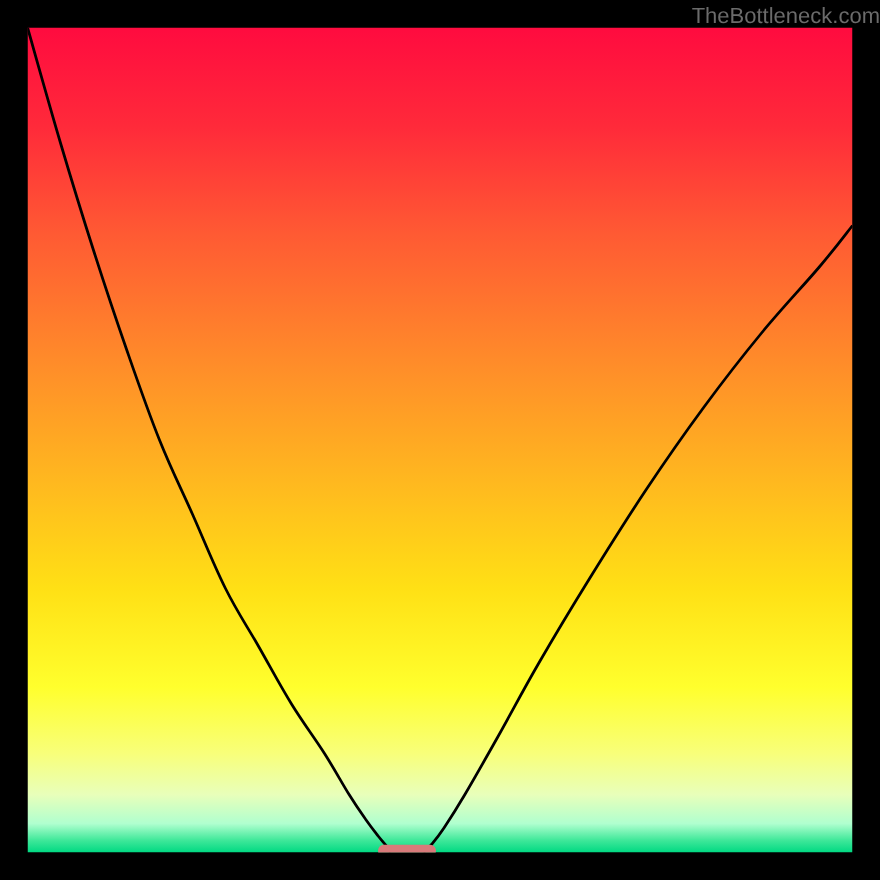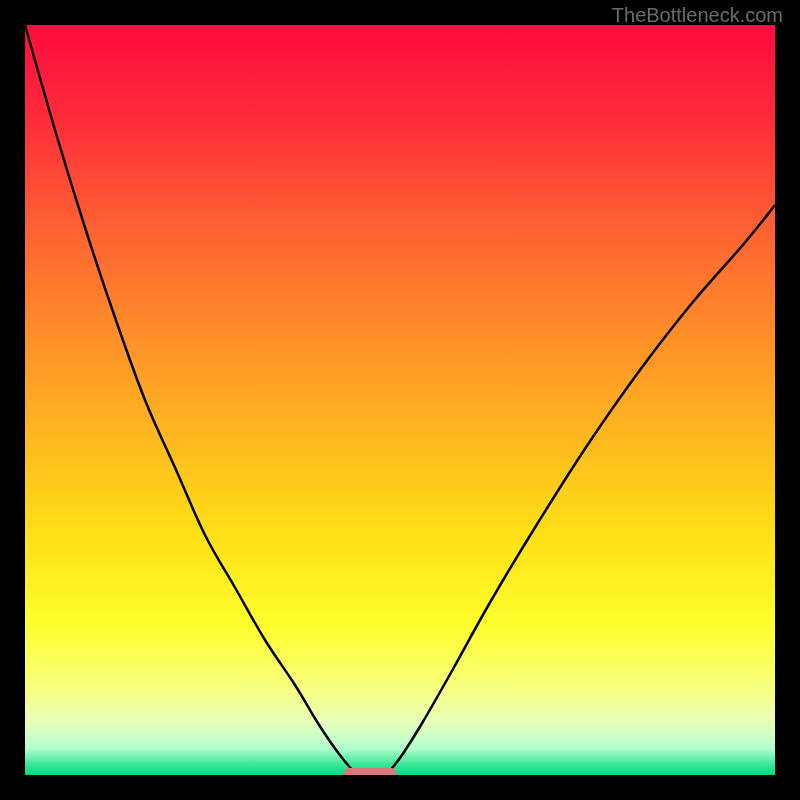--- a/index.html
+++ b/index.html
@@ -20,21 +20,21 @@
   .plot-area {
     position: absolute;
     left: 25px;
     top: 25px;
     width: 750px;
     height: 750px;
   }
   .watermark {
     position: absolute;
     top: 4px;
-    right: 17px;
+    right: 0;
     color: #6b6b6b;
     font-size: 20px;
     font-weight: 400;
     z-index: 10;
   }
 </style>
 </head>
 <body>
 
 <div class="container">

